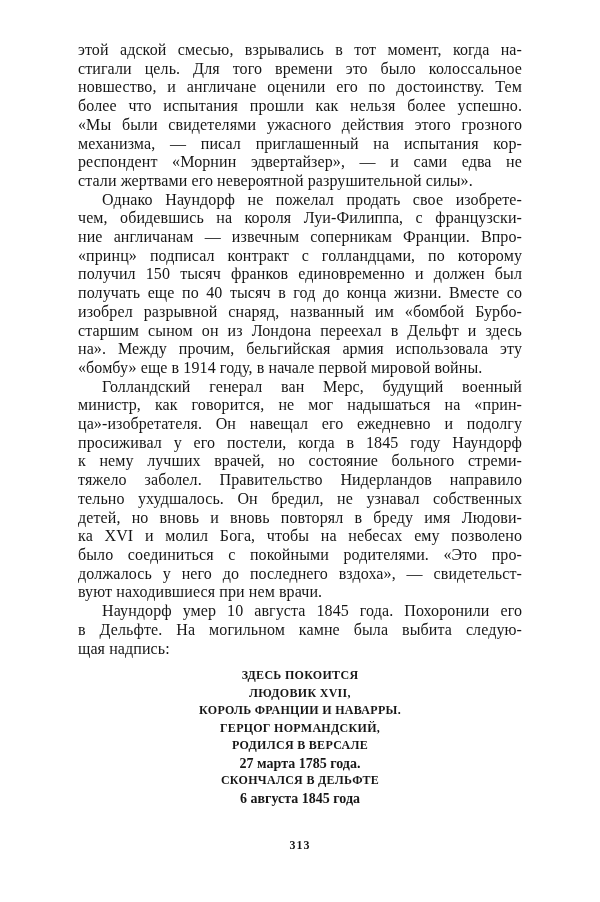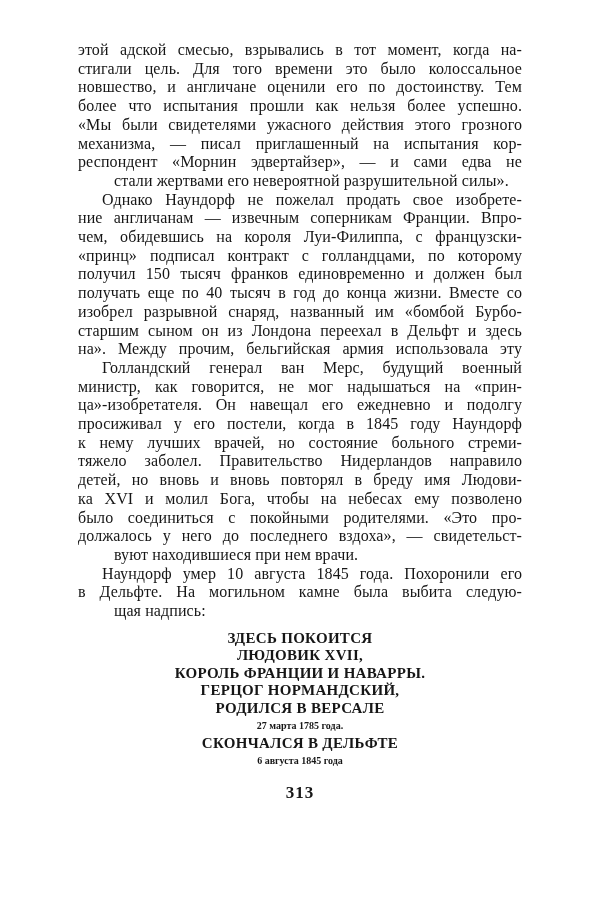--- a/index.html
+++ b/index.html
@@ -27,77 +27,78 @@
     letter-spacing: 0.1px;
   }
   .line {
     text-align: justify;
     text-align-last: justify;
     white-space: nowrap;
   }
   .line.last {
     text-align-last: left;
     white-space: normal;
-    margin-left: 36px;
   }
   .line.indent {
     text-indent: 24px;
   }
   .epitaph {
     margin-top: 9px;
     text-align: center;
     font-weight: bold;
   }
   .ep-line.caps {
-    font-size: 15px;
+    font-size: 12px;
     line-height: 17.5px;
     letter-spacing: 0.3px;
   }
   .ep-line.date {
-    font-size: 10px;
+    font-size: 14px;
     line-height: 17.5px;
   }
   .page-number {
-    margin-top: 15px;
+    margin-top: 30px;
     text-align: center;
-    font-size: 17px;
+    font-size: 12px;
     line-height: 16px;
     font-weight: 600;
     letter-spacing: 1px;
   }
 </style>
 </head>
 <body>
 
 <div class="page">
   <div class="column">
     <div class="body-text">
         <div class="line">этой адской смесью, взрывались в тот момент, когда на-</div>
         <div class="line">стигали цель. Для того времени это было колоссальное</div>
         <div class="line">новшество, и англичане оценили его по достоинству. Тем</div>
         <div class="line">более что испытания прошли как нельзя более успешно.</div>
         <div class="line">«Мы были свидетелями ужасного действия этого грозного</div>
         <div class="line">механизма, — писал приглашенный на испытания кор-</div>
         <div class="line">респондент «Морнин эдвертайзер», — и сами едва не</div>
         <div class="line last">стали жертвами его невероятной разрушительной силы».</div>
         <div class="line indent">Однако Наундорф не пожелал продать свое изобрете-</div>
+        <div class="line">чем, обидевшись на короля Луи-Филиппа, с французски-</div>
         <div class="line">ние англичанам — извечным соперникам Франции. Впро-</div>
-        <div class="line">чем, обидевшись на короля Луи-Филиппа, с французски-</div>
         <div class="line">«принц» подписал контракт с голландцами, по которому</div>
         <div class="line">получил 150 тысяч франков единовременно и должен был</div>
         <div class="line">получать еще по 40 тысяч в год до конца жизни. Вместе со</div>
         <div class="line">изобрел разрывной снаряд, названный им «бомбой Бурбо-</div>
         <div class="line">старшим сыном он из Лондона переехал в Дельфт и здесь</div>
         <div class="line">на». Между прочим, бельгийская армия использовала эту</div>
+        <div class="line last">«бомбу» еще в 1914 году, в начале первой мировой войны.</div>
         <div class="line indent">Голландский генерал ван Мерс, будущий военный</div>
         <div class="line">министр, как говорится, не мог надышаться на «прин-</div>
         <div class="line">ца»-изобретателя. Он навещал его ежедневно и подолгу</div>
         <div class="line">просиживал у его постели, когда в 1845 году Наундорф</div>
         <div class="line">к нему лучших врачей, но состояние больного стреми-</div>
         <div class="line">тяжело заболел. Правительство Нидерландов направило</div>
+        <div class="line">тельно ухудшалось. Он бредил, не узнавал собственных</div>
         <div class="line">детей, но вновь и вновь повторял в бреду имя Людови-</div>
         <div class="line">ка XVI и молил Бога, чтобы на небесах ему позволено</div>
         <div class="line">было соединиться с покойными родителями. «Это про-</div>
         <div class="line">должалось у него до последнего вздоха», — свидетельст-</div>
         <div class="line last">вуют находившиеся при нем врачи.</div>
         <div class="line indent">Наундорф умер 10 августа 1845 года. Похоронили его</div>
         <div class="line">в Дельфте. На могильном камне была выбита следую-</div>
         <div class="line last">щая надпись:</div>
       </div>
     <div class="epitaph">

